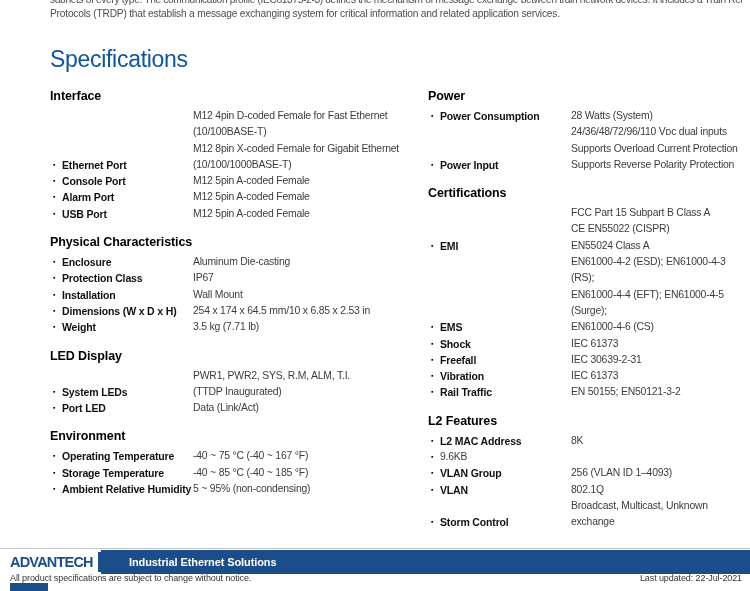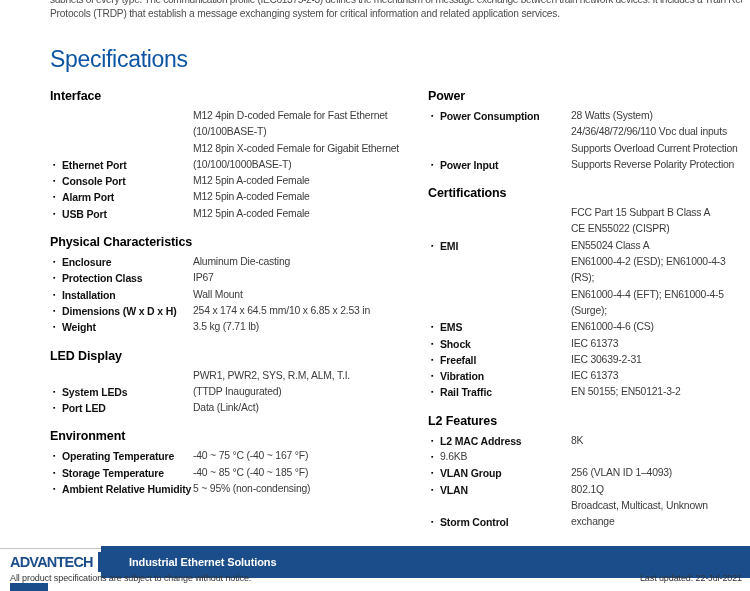--- a/index.html
+++ b/index.html
@@ -32,21 +32,21 @@
   .bullet { flex:0 0 12px; padding-left:3px; font-size:7px; line-height:16.3px; color:#000; }
   .label { flex:0 0 131px; font-weight:bold; color:#111; white-space:nowrap; letter-spacing:-0.15px; }
   .value { flex:1; color:#3c3c3c; white-space:pre-line; font-size:10.4px; letter-spacing:-0.2px; }
 
   
   .footer { position:absolute; left:0; right:0; bottom:0; height:43px; background:#fff; }
   .rule { position:absolute; top:0; left:0; right:0; border-top:1px solid var(--rule); }
   .brand-row { position:absolute; top:4px; left:10px; right:0; height:20px; display:flex; align-items:center; }
   .logo { flex:0 0 88px; font-size:14.5px; font-weight:bold; color:var(--navy); letter-spacing:-0.8px; }
   .brand-divider { flex:0 0 3px; height:20px; background:var(--navy); }
-  .banner { flex:1; height:32px; background:var(--navy); display:flex; align-items:center;
+  .banner { flex:1; height:24px; background:var(--navy); display:flex; align-items:center;
             padding-left:28px; color:#fff; font-size:11px; font-weight:bold; letter-spacing:-0.1px; }
   .legal-row { position:absolute; top:25px; left:10px; right:8px; display:flex;
                justify-content:space-between; font-size:9px; color:#333; letter-spacing:-0.1px; }
   .partial-box { position:absolute; bottom:0; left:10px; width:38px; height:8px; background:var(--navy); }
 </style>
 </head>
 <body>
 
 <div class="page">
   <div class="content">

